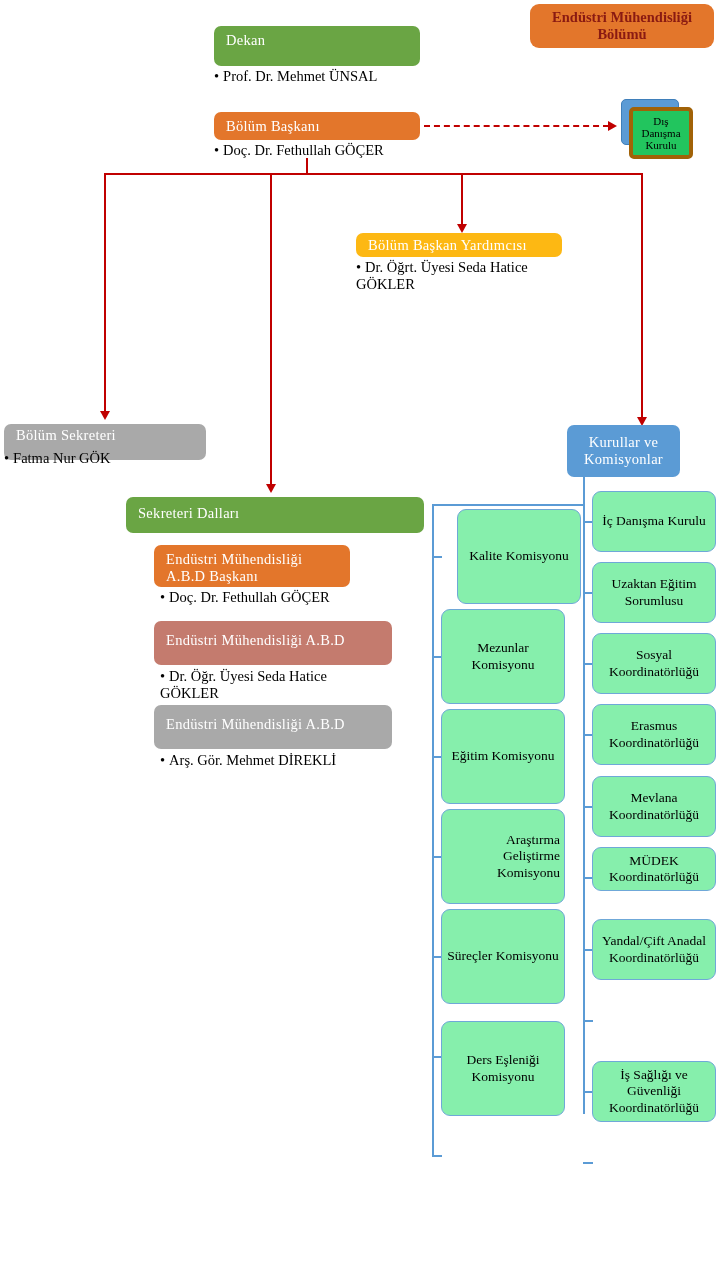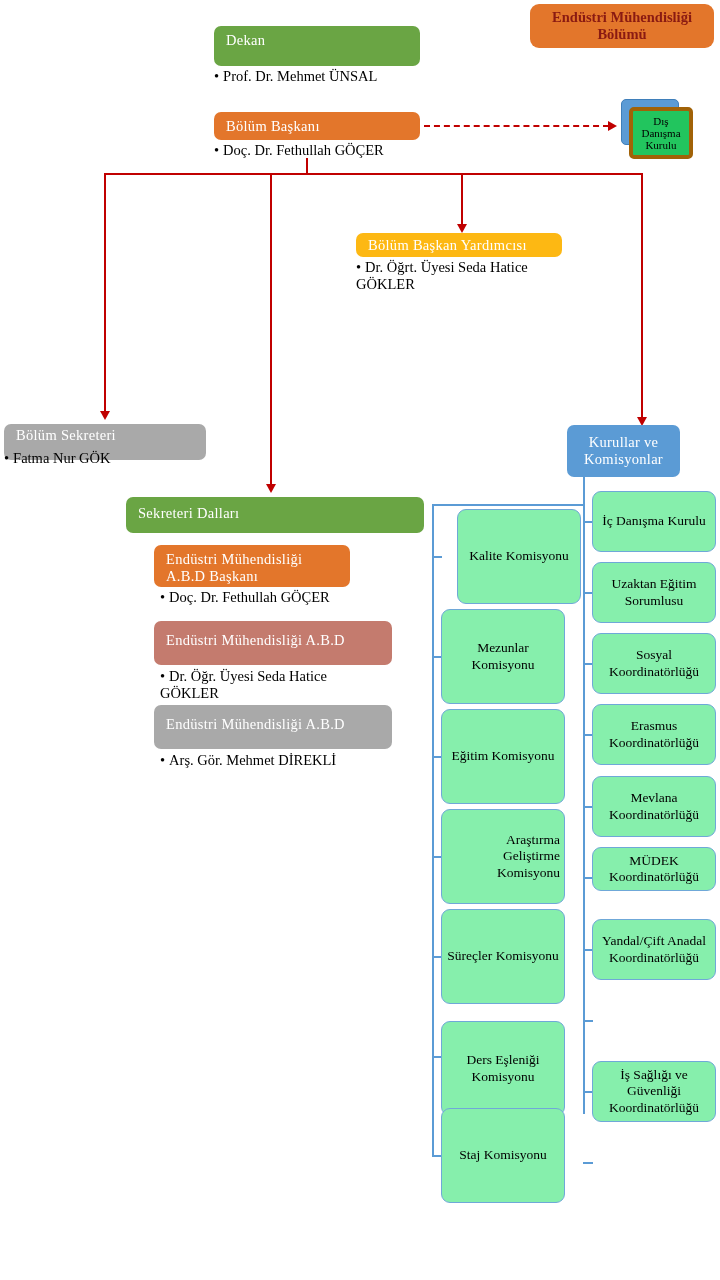--- a/index.html
+++ b/index.html
@@ -257,23 +257,20 @@
   <div class="leaf" style="left:441px; top:909px; width:124px; height:95px;">
     <span>Süreçler Komisyonu</span>
   </div>
 
   <div class="ln-h-b" style="left:432px; top:1056px; width:10px;"></div>
   <div class="leaf" style="left:441px; top:1009px; width:124px; height:95px;margin-top:12px;">
     <span>Ders Eşleniği Komisyonu</span>
   </div>
 
   <div class="ln-h-b" style="left:432px; top:1155px; width:10px;"></div>
-  <div class="leaf" style="left:441px; top:1108px; width:124px; height:95px;">
-    <span>Staj Komisyonu</span>
-  </div>
 
   <div class="ln-h-b" style="left:583px; top:521px; width:10px;"></div>
   <div class="leaf" style="left:592px; top:491px; width:124px; height:61px;">
     <span>İç Danışma Kurulu</span>
   </div>
 
   <div class="ln-h-b" style="left:583px; top:592px; width:10px;"></div>
   <div class="leaf" style="left:592px; top:562px; width:124px; height:61px;">
     <span>Uzaktan Eğitim Sorumlusu</span>
   </div>

